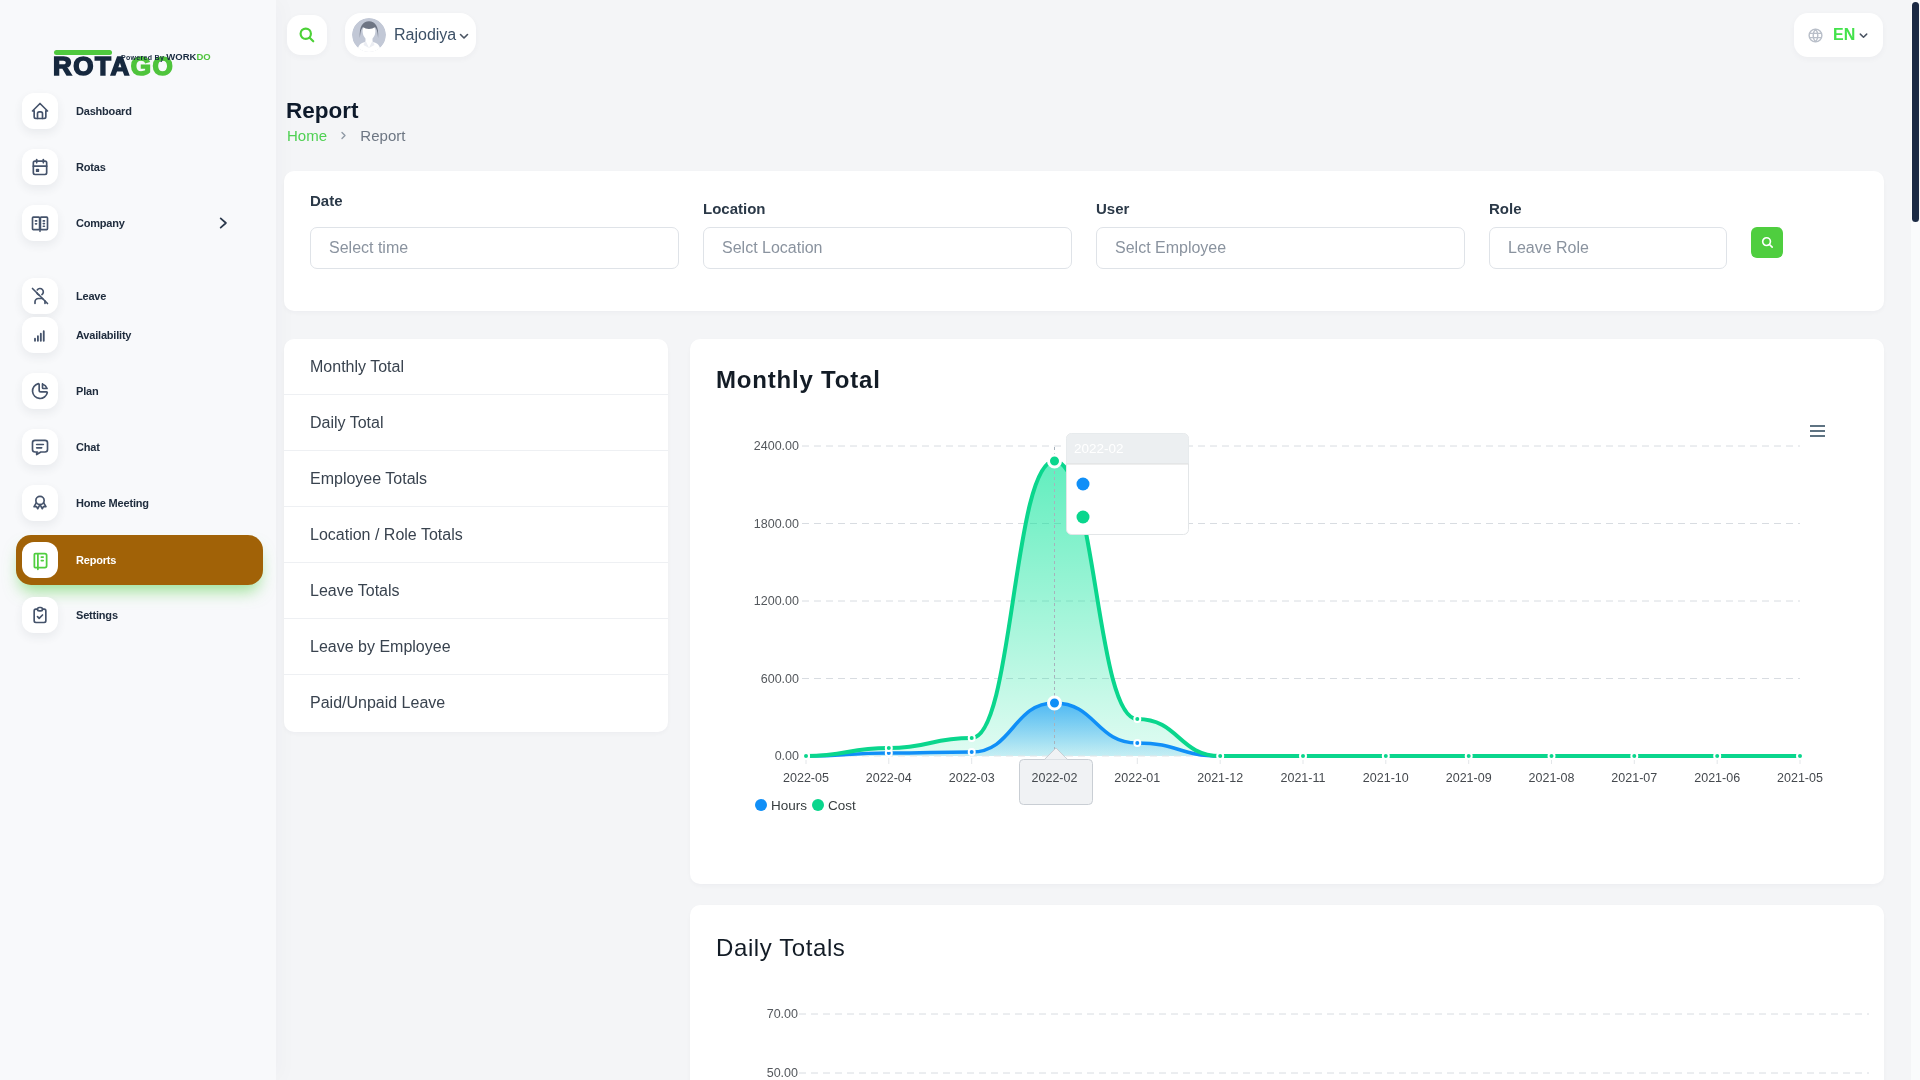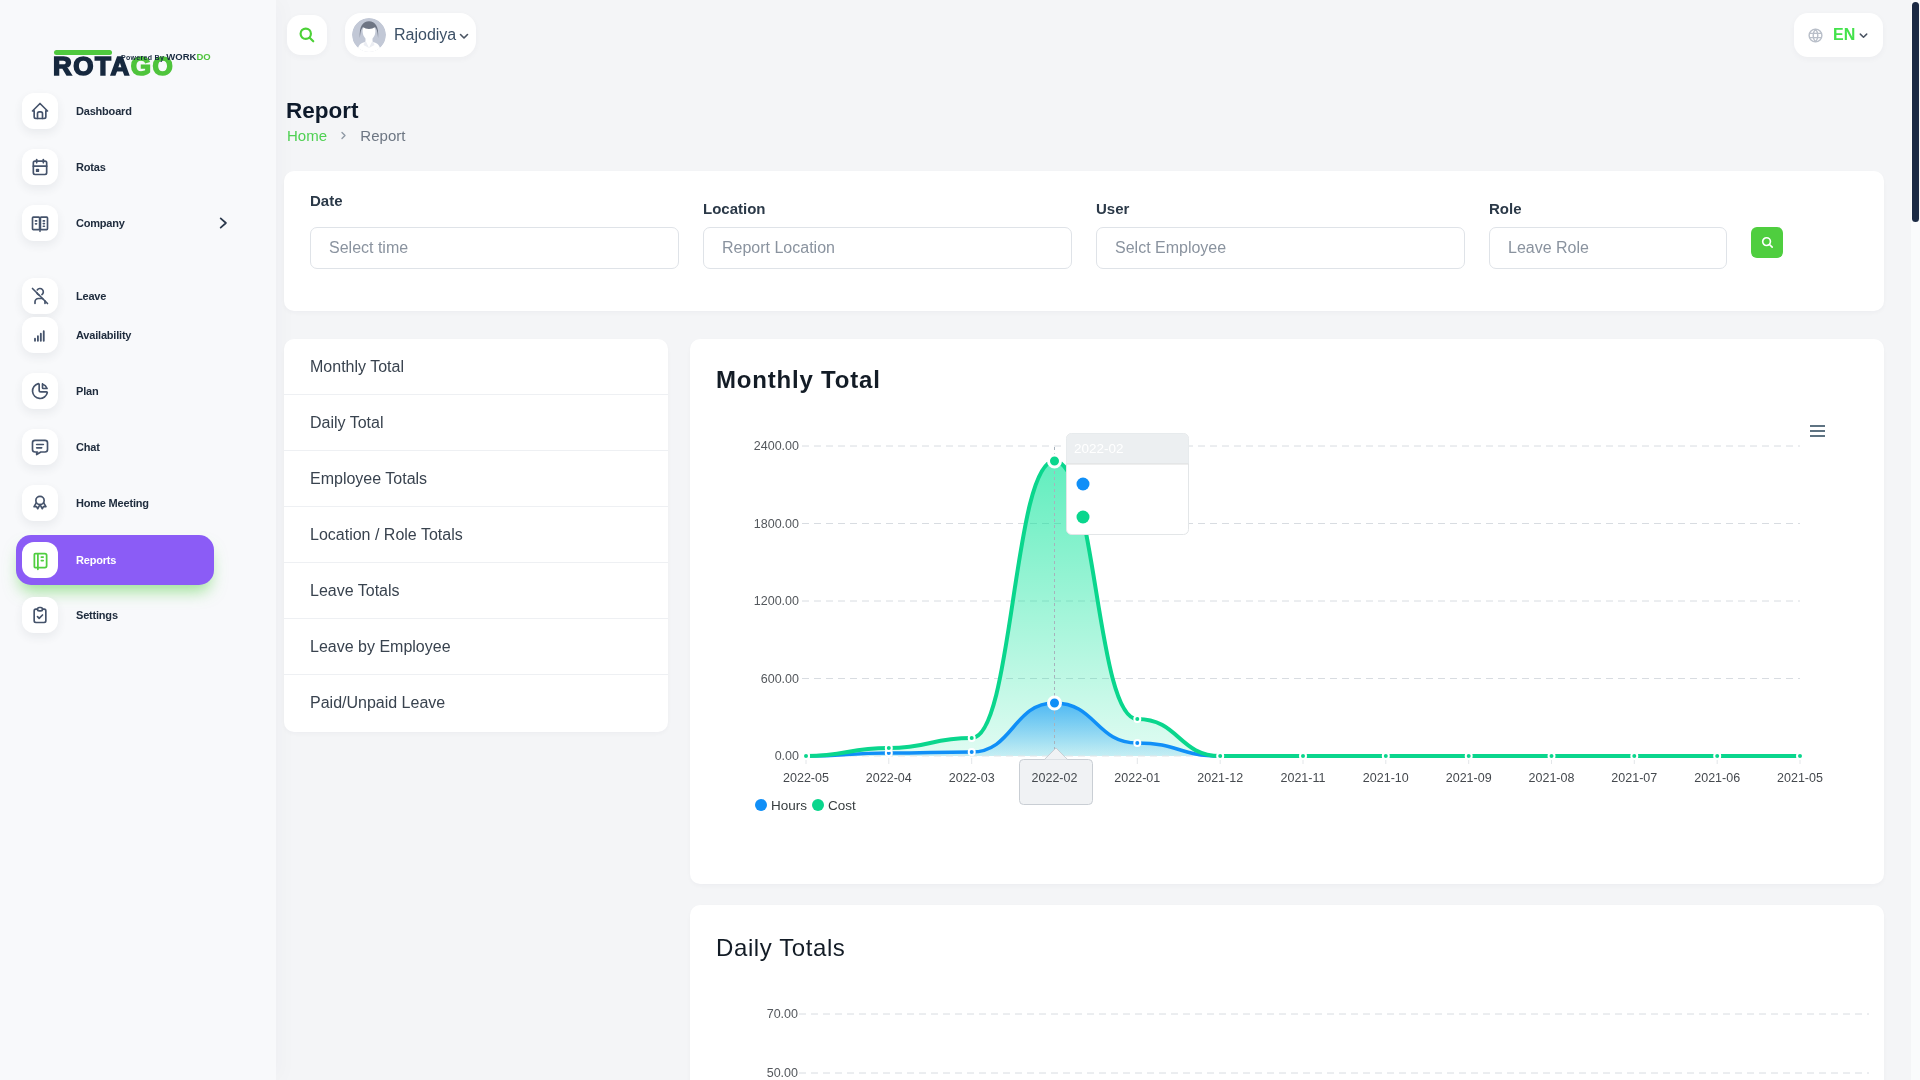--- a/index.html
+++ b/index.html
@@ -6,21 +6,21 @@
 html,body { width:1920px; height:1080px; overflow:hidden; }
 body { font-family:"Liberation Sans", sans-serif; background:#f4f5f7; position:relative; }
 .abs { position:absolute; }
 .card { position:absolute; background:#fff; border-radius:10px; box-shadow:0 2px 4px rgba(30,40,60,0.03); }
 
 
 #sidebar { position:absolute; left:0; top:0; width:276px; height:1080px; background:#f8f9fb; box-shadow:6px 0 18px rgba(40,50,70,0.025); }
 .navitem { position:absolute; left:0; width:276px; height:56px; }
 .navbox { position:absolute; left:22px; top:10px; width:36px; height:36px; background:#fff; border-radius:12px; box-shadow:0 4px 10px rgba(50,60,80,0.08); display:flex; align-items:center; justify-content:center; }
 .navlabel { position:absolute; left:76px; top:0; height:56px; display:flex; align-items:center; font-size:11px; font-weight:700; color:#202d3e; letter-spacing:-0.2px; }
-#reportpill { position:absolute; left:16px; top:535px; width:198px; height:50px; background:#8b5cf6; border-radius:15px; box-shadow:0 10px 16px -4px rgba(79,206,63,0.55); }
+#reportpill { position:absolute; left:16px; top:535px; width:247px; height:50px; background:#a16207; border-radius:15px; box-shadow:0 10px 16px -4px rgba(79,206,63,0.55); }
 #reportpill .navbox { left:6px; top:7px; box-shadow:none; }
 #reportpill .navlabel { left:60px; color:#fff; height:50px; }
 
 
 .chip { position:absolute; background:#fff; border-radius:14px; box-shadow:0 2px 6px rgba(40,50,70,0.04); }
 
 
 .flabel { position:absolute; font-size:15px; font-weight:700; color:#2b3948; }
 .finput { position:absolute; height:42px; border:1px solid #dfe3e8; border-radius:7px; background:#fff; display:flex; align-items:center; padding-left:18px; font-size:16px; color:#8a939f; }
 
@@ -191,21 +191,21 @@
     </svg>
   <span>Report</span>
 </div>
 
 <div class="card" style="left:284px; top:171px; width:1600px; height:140px;">
   <div class="flabel" style="left:26px; top:21px;">Date</div>
   <div class="flabel" style="left:419px; top:29px;">Location</div>
   <div class="flabel" style="left:812px; top:29px;">User</div>
   <div class="flabel" style="left:1205px; top:29px;">Role</div>
   <div class="finput" style="left:26px; top:56px; width:369px;">Select time</div>
-  <div class="finput" style="left:419px; top:56px; width:369px;">Report Location</div>
+  <div class="finput" style="left:419px; top:56px; width:369px;">Selct Location</div>
   <div class="finput" style="left:812px; top:56px; width:369px;">Selct Employee</div>
   <div class="finput" style="left:1205px; top:56px; width:238px;">Leave Role</div>
   <div class="abs" style="left:1467px; top:56px; width:32px; height:31px; background:#4fce3f; border-radius:6px; display:flex; align-items:center; justify-content:center;">
     <svg width="15" height="15" viewBox="0 0 24 24" fill="none" stroke="#fff" stroke-width="2.6" stroke-linecap="round">
         <circle cx="10.5" cy="10.5" r="6.2"></circle>
         <path d="M15.2 15.2 L19.5 19.5"></path>
       </svg>
   </div>
 </div>
 

